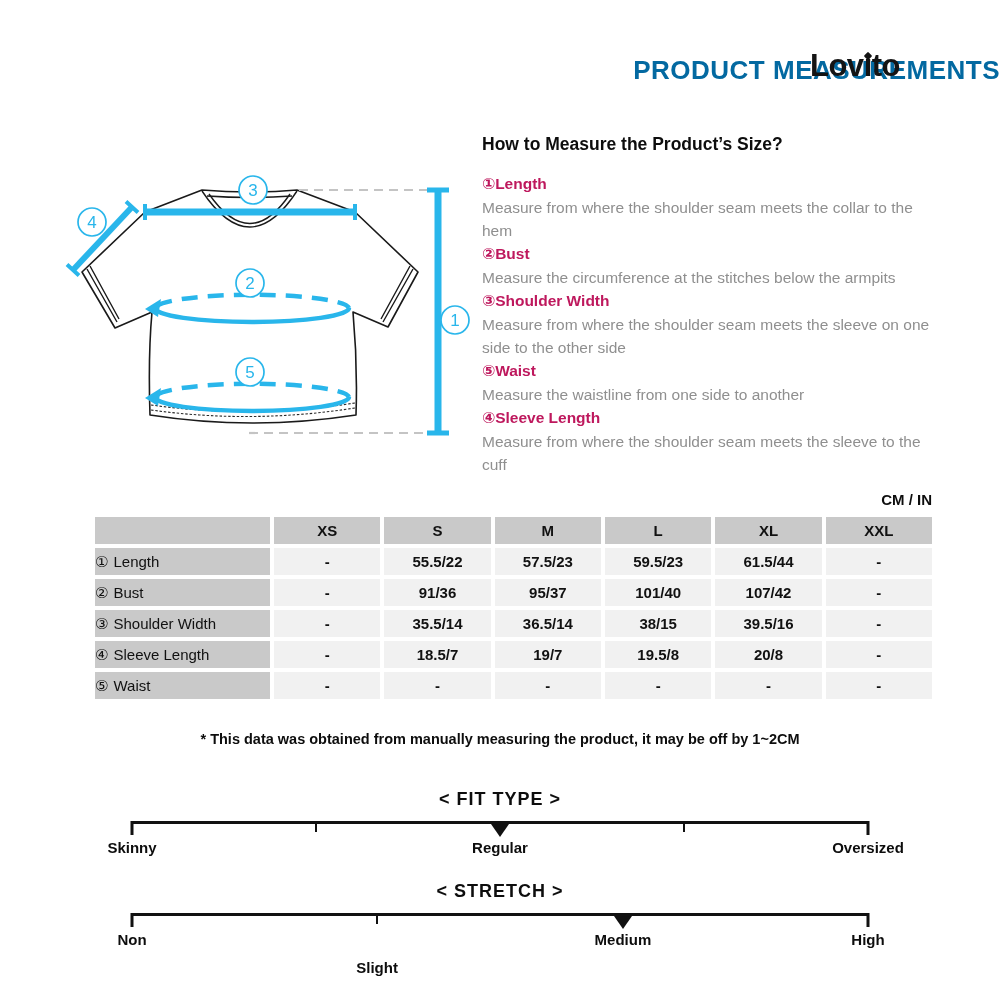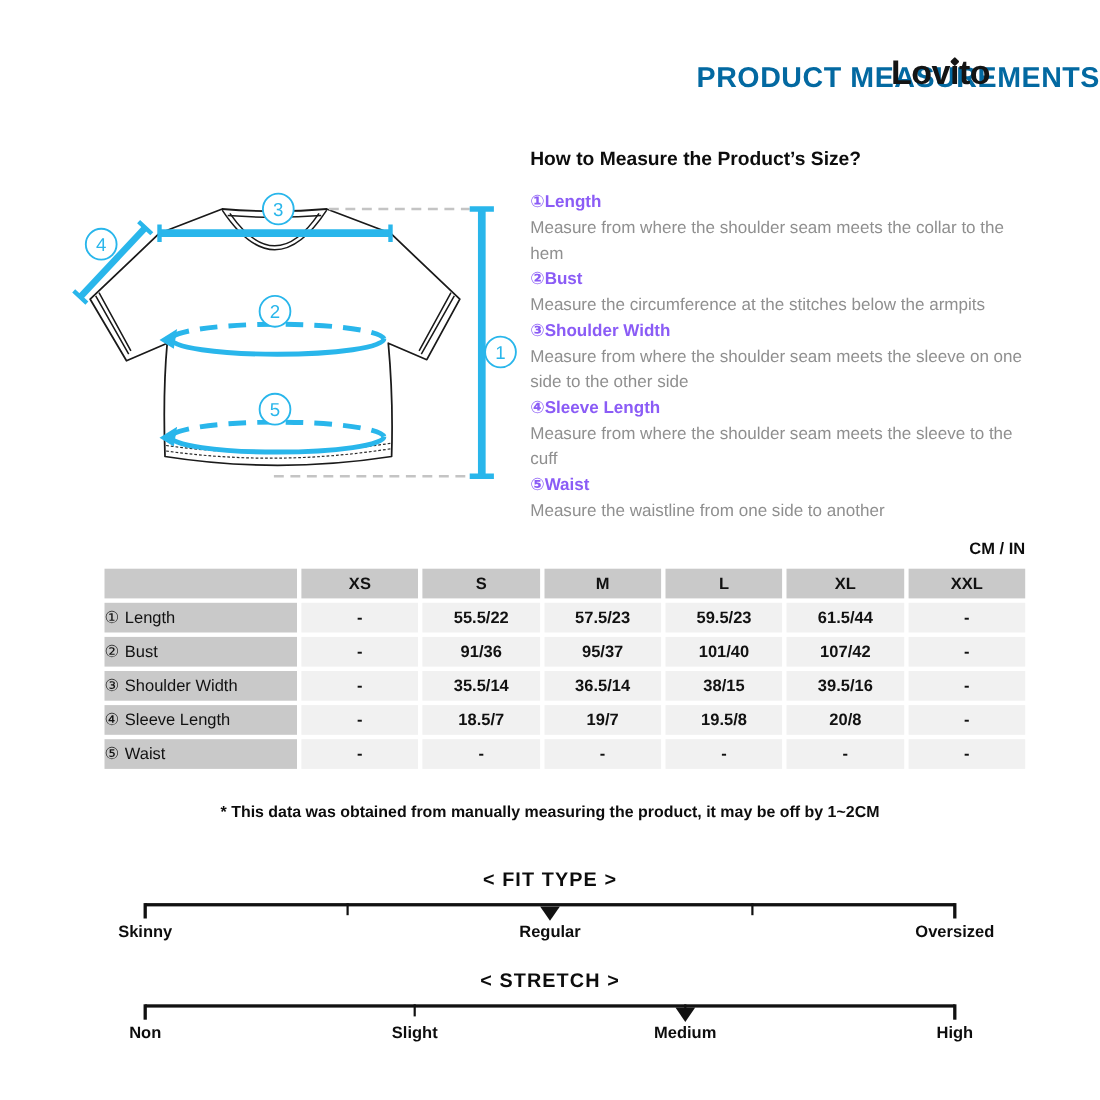--- a/index.html
+++ b/index.html
@@ -11,21 +11,21 @@
     font-size:26px;font-weight:800;letter-spacing:.5px;color:#0369a1;}
   .logo{position:absolute;left:810px;top:48px;font-size:31px;font-weight:800;
     letter-spacing:-0.5px;color:#141414;}
   .logo-i{position:relative;display:inline-block;}
   .logo-i .dot{position:absolute;left:50%;top:5px;width:6px;height:6px;background:#141414;
     transform:translateX(-50%) rotate(45deg);border-radius:1px;}
 
   
   .howto{position:absolute;left:482px;top:134px;width:456px;}
   .howto-heading{font-size:17.5px;font-weight:700;color:#0d0d0d;margin-bottom:17px;}
-  .hi-label{font-size:15.5px;font-weight:700;color:#8b5cf6;line-height:24px;}
+  .hi-label{font-size:15.5px;font-weight:700;color:#be185d;line-height:24px;}
   .hi-desc{font-size:15.5px;font-weight:400;color:#8f8f8f;line-height:23px;}
 
   
   .unit-label{position:absolute;top:491px;left:0;width:932px;text-align:right;
     font-size:15px;font-weight:700;color:#0d0d0d;}
 
   
   .size-table{position:absolute;left:95px;top:517px;width:837px;display:grid;
     grid-template-columns:175px repeat(6,1fr);gap:4px;}
   .size-table .cell{height:27px;line-height:27px;font-size:15px;overflow:hidden;white-space:nowrap;}
@@ -143,26 +143,26 @@
     </div>
     <div class="hi">
       <div class="hi-label"><span>②</span><span>Bust</span></div>
       <div class="hi-desc">Measure the circumference at the stitches below the armpits</div>
     </div>
     <div class="hi">
       <div class="hi-label"><span>③</span><span>Shoulder Width</span></div>
       <div class="hi-desc">Measure from where the shoulder seam meets the sleeve on one side to the other side</div>
     </div>
     <div class="hi">
+      <div class="hi-label"><span>⑤</span><span>Waist</span></div>
+      <div class="hi-desc">Measure the waistline from one side to another</div>
+    </div>
+    <div class="hi">
       <div class="hi-label"><span>④</span><span>Sleeve Length</span></div>
       <div class="hi-desc">Measure from where the shoulder seam meets the sleeve to the cuff</div>
-    </div>
-    <div class="hi">
-      <div class="hi-label"><span>⑤</span><span>Waist</span></div>
-      <div class="hi-desc">Measure the waistline from one side to another</div>
     </div>
   </div>
 
   <div class="unit-label">CM / IN</div>
 
   <div class="size-table">
     <div class="cell head"></div>
     <div class="cell head">XS</div>
     <div class="cell head">S</div>
     <div class="cell head">M</div>
@@ -232,18 +232,18 @@
   <div class="scale" style="top:913px;">
     <div class="scale-line"></div>
     <div class="tick end" style="left:0%;"></div>
     <div class="tick mid" style="left:33.3%;"></div>
     <div class="tick mid" style="left:66.7%;"></div>
     <div class="tick end" style="left:100%;"></div>
     <div class="scale-marker" style="left:66.7%;"></div>
   </div>
   <div class="scale-labels" style="top:931px;">
     <div class="scale-label" style="left:0%;">Non</div>
-    <div class="scale-label" style="left:33.3%;">Slight</div>
+    <div class="scale-label" style="left:33.3%;margin-top:28px;">Slight</div>
     <div class="scale-label" style="left:66.7%;">Medium</div>
     <div class="scale-label" style="left:100%;">High</div>
   </div>
 
 </div>
 
 </body></html>

